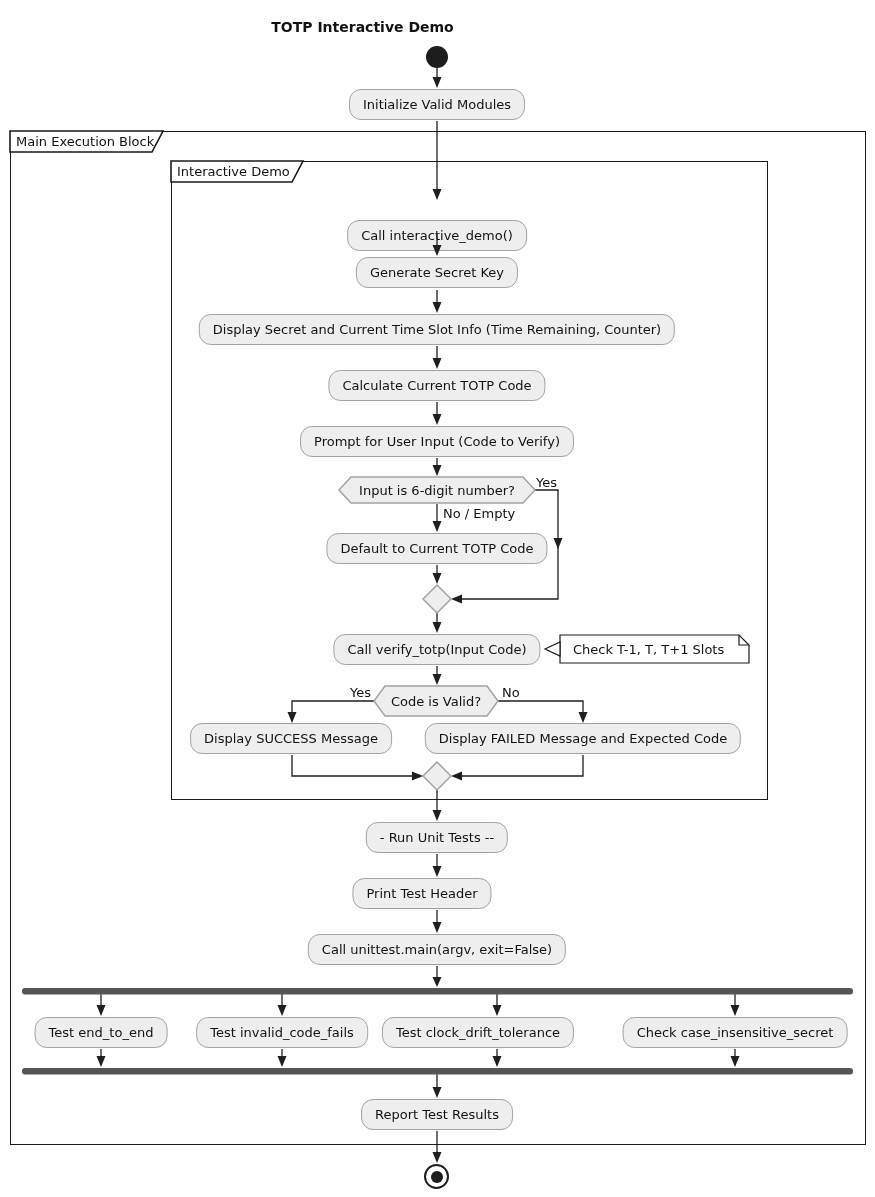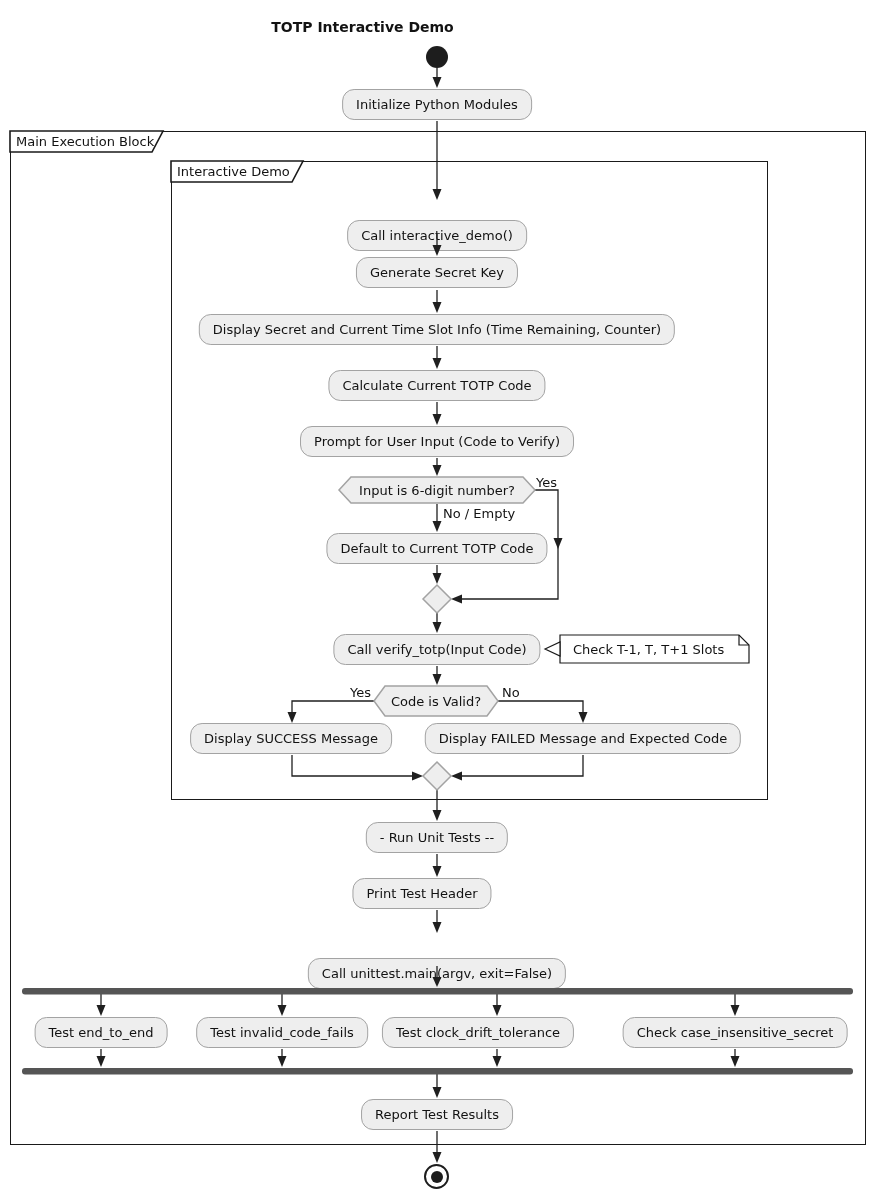--- a/index.html
+++ b/index.html
@@ -23,33 +23,33 @@
 
 <div class="canvas">
 
   <div class="txt title" style="left:0;top:20;width:725px;top:20px;text-align:center;">TOTP Interactive Demo</div>
 
   <div class="partition" style="left:10px;top:131px;width:856px;height:1014px;"></div>
   <div class="partition" style="left:171px;top:161px;width:597px;height:639px;"></div>
 
   <div class="start-node" style="left:426px;top:46px;"></div>
 
-  <div class="activity" style="left:437px;top:89px;">Initialize Python Modules</div>
+  <div class="activity" style="left:437px;top:89px;">Initialize Valid Modules</div>
   <div class="activity" style="left:437px;top:201px;margin-top:19px;">Call interactive_demo()</div>
   <div class="activity" style="left:437px;top:257px;">Generate Secret Key</div>
   <div class="activity" style="left:437px;top:314px;">Display Secret and Current Time Slot Info (Time Remaining, Counter)</div>
   <div class="activity" style="left:437px;top:370px;">Calculate Current TOTP Code</div>
   <div class="activity" style="left:437px;top:426px;">Prompt for User Input (Code to Verify)</div>
   <div class="activity" style="left:437px;top:533px;">Default to Current TOTP Code</div>
   <div class="activity" style="left:437px;top:634px;">Call verify_totp(Input Code)</div>
   <div class="activity" style="left:291px;top:723px;">Display SUCCESS Message</div>
   <div class="activity" style="left:583px;top:723px;">Display FAILED Message and Expected Code</div>
   <div class="activity" style="left:437px;top:822px;">- Run Unit Tests --</div>
   <div class="activity" style="left:422px;top:878px;">Print Test Header</div>
-  <div class="activity" style="left:437px;top:934px;margin-top:24px;">Call unittest.main(argv, exit=False)</div>
+  <div class="activity" style="left:437px;top:934px;">Call unittest.main(argv, exit=False)</div>
   <div class="activity" style="left:101px;top:1017px;">Test end_to_end</div>
   <div class="activity" style="left:282px;top:1017px;">Test invalid_code_fails</div>
   <div class="activity" style="left:478px;top:1017px;">Test clock_drift_tolerance</div>
   <div class="activity" style="left:735px;top:1017px;">Check case_insensitive_secret</div>
   <div class="activity" style="left:437px;top:1099px;">Report Test Results</div>
 
   <div class="end-node" style="left:424px;top:1164px;">
       <div class="dot"></div>
     </div>
 

